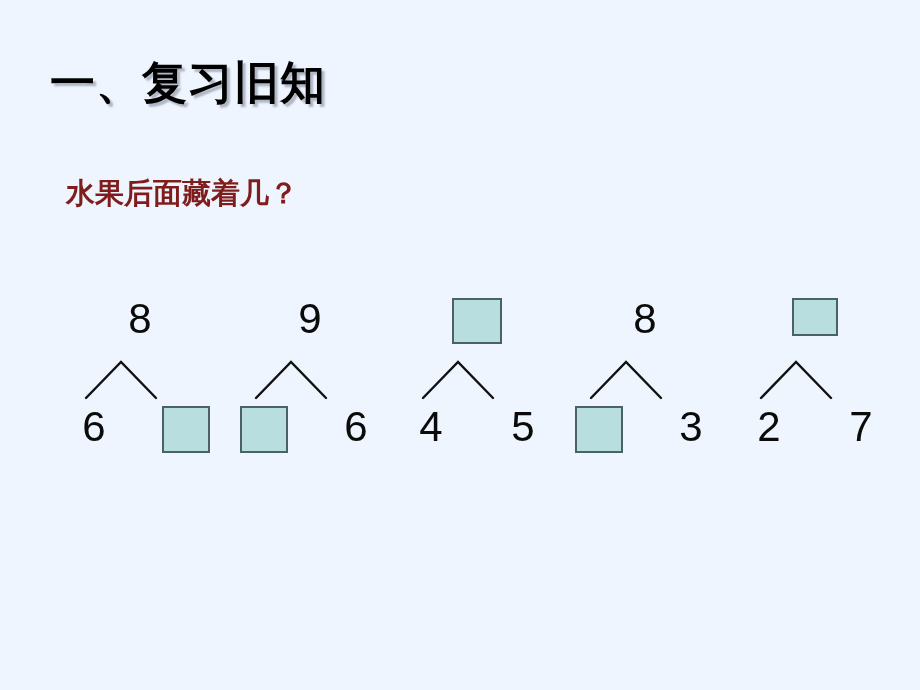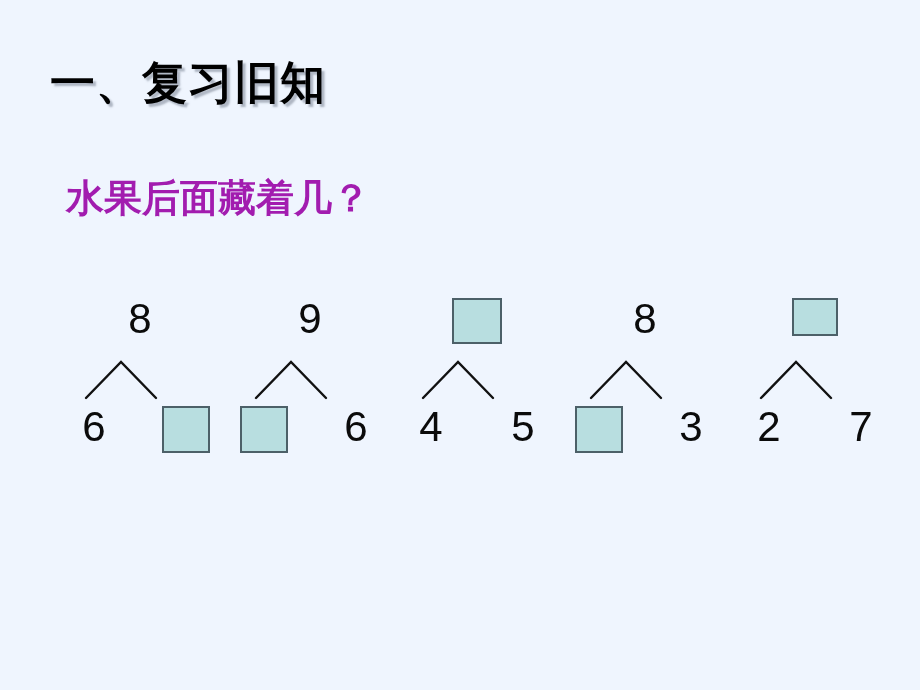--- a/index.html
+++ b/index.html
@@ -36,23 +36,23 @@
     text-shadow: 3px 3px 2px rgba(120,130,145,0.55);
     line-height: 1.1;
   }
 
   
   #subtitle {
     position: absolute;
     left: 66px;
     top: 178px;
     font-family: "DejaVu Sans", "Liberation Sans", sans-serif;
-    font-size: 38px;
+    font-size: 29px;
     font-weight: bold;
-    color: #a21caf;
+    color: #7f1d1d;
     letter-spacing: 0px;
     white-space: nowrap;
     line-height: 1.1;
   }
 
   
   #bonds {
     position: absolute;
     left: 0;
     top: 0;

